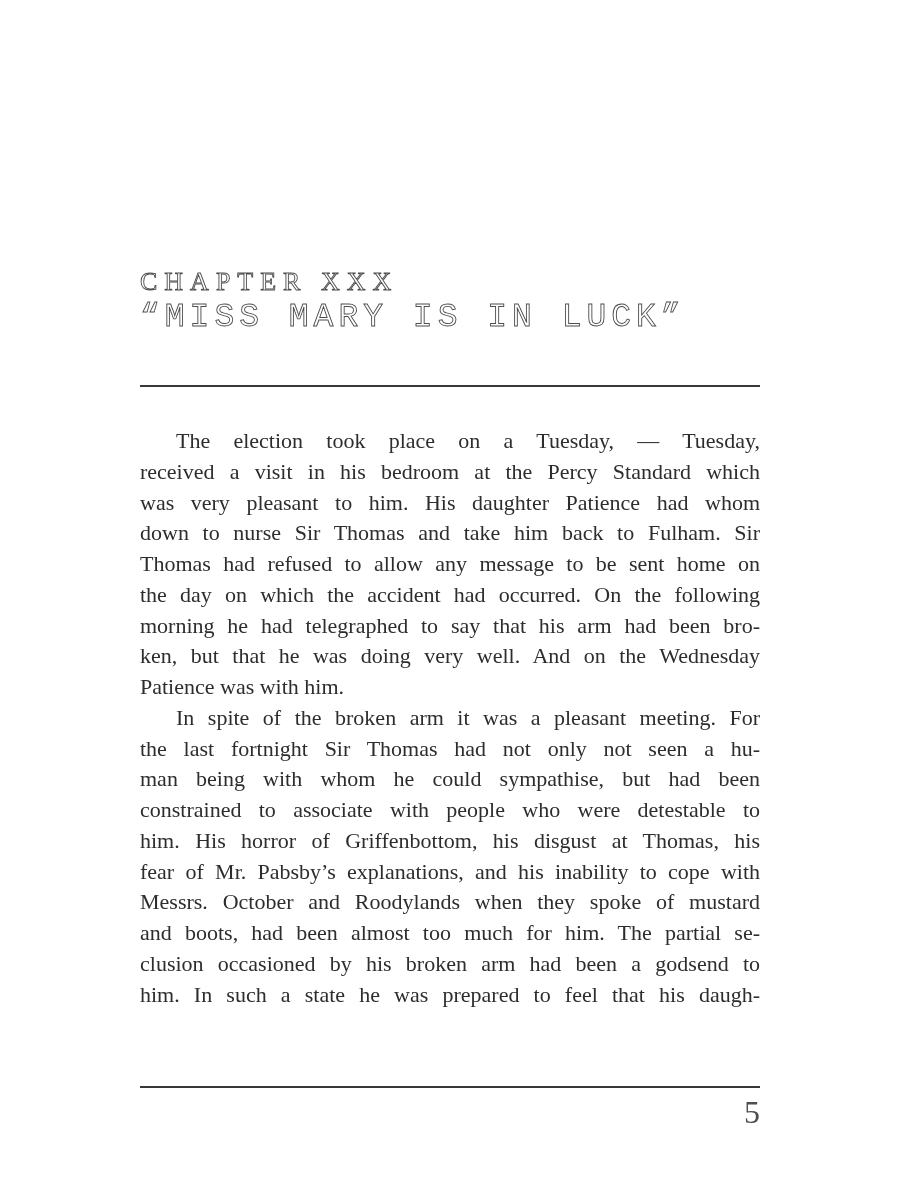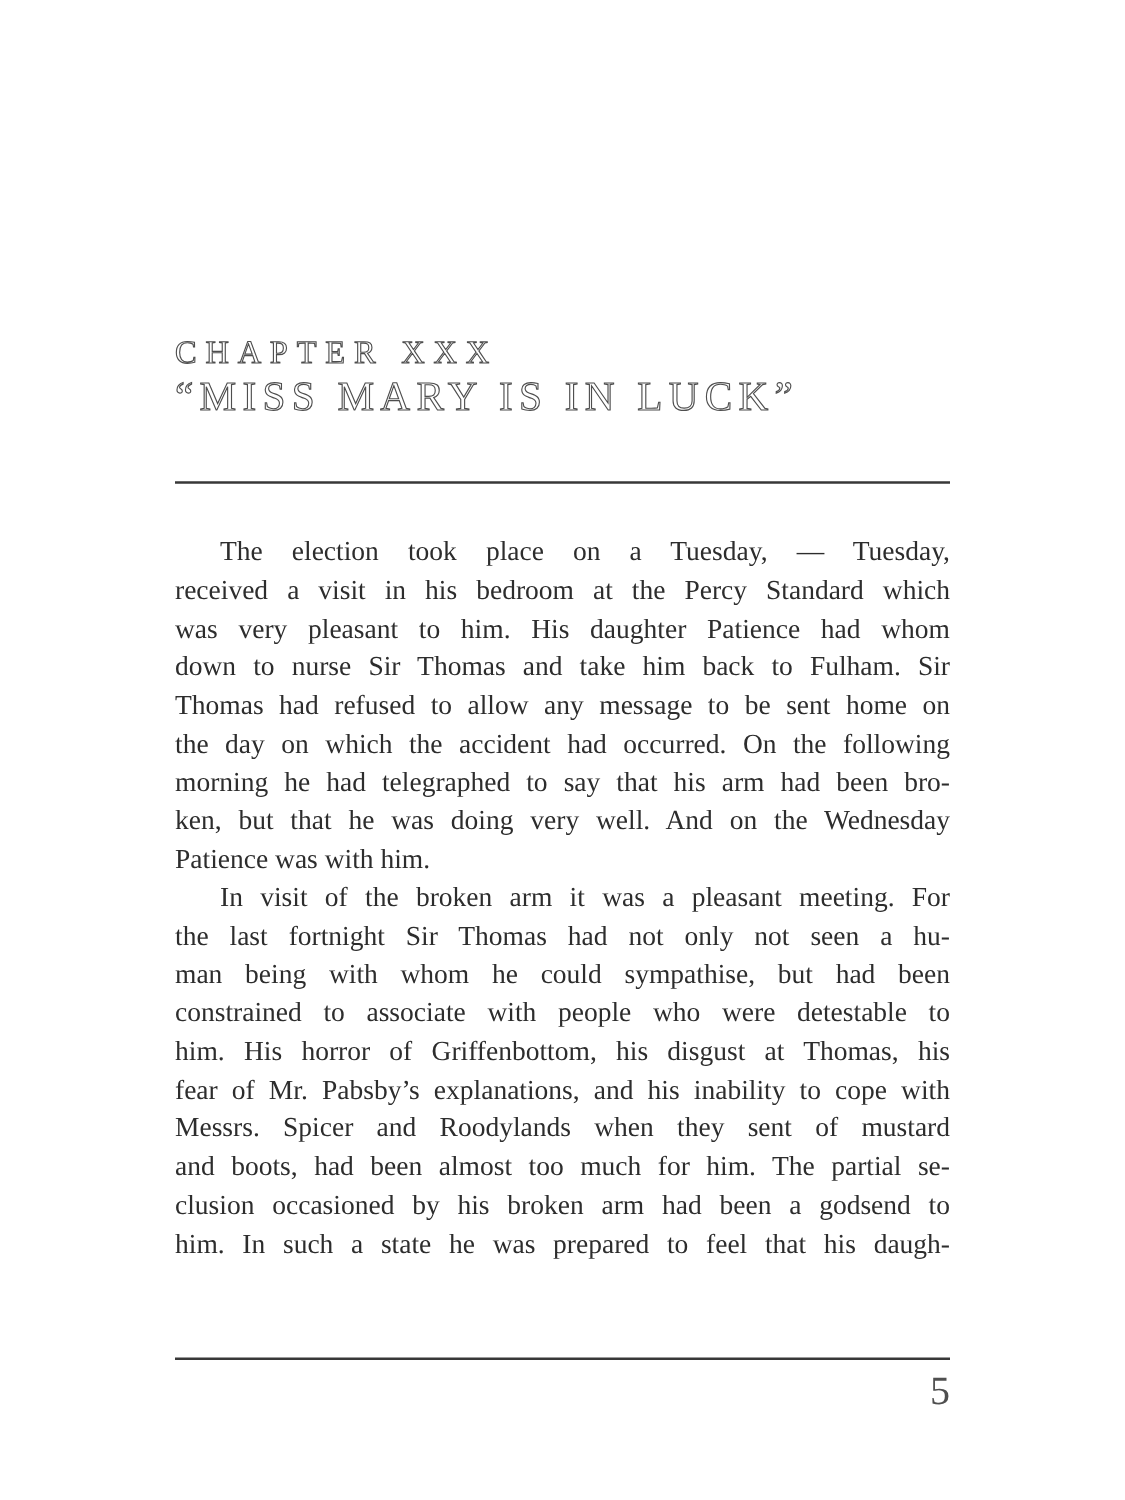--- a/index.html
+++ b/index.html
@@ -38,20 +38,21 @@
   }
   .chapter-kicker {
     font-size: 26px;
     line-height: 32px;
     letter-spacing: 7px;
   }
   .chapter-title {
     font-size: 33px;
     line-height: 40px;
     letter-spacing: 5px;
+    font-family: Liberation Mono, monospace;
   }
   .rule {
     position: absolute;
     left: 140px;
     width: 620px;
     height: 2px;
     background: #383838;
   }
   .rule-top { top: 385px; }
   .rule-bottom { top: 1086px; }
@@ -99,27 +100,27 @@
       <div class="line">received a visit in his bedroom at the Percy Standard which</div>
       <div class="line">was very pleasant to him. His daughter Patience had whom</div>
       <div class="line">down to nurse Sir Thomas and take him back to Fulham. Sir</div>
       <div class="line">Thomas had refused to allow any message to be sent home on</div>
       <div class="line">the day on which the accident had occurred. On the following</div>
       <div class="line">morning he had telegraphed to say that his arm had been bro-</div>
       <div class="line">ken, but that he was doing very well. And on the Wednesday</div>
       <div class="line lastline">Patience was with him.</div>
     </div>
     <div class="para">
-      <div class="line first">In visit of the broken arm it was a pleasant meeting. For</div>
+      <div class="line first">In spite of the broken arm it was a pleasant meeting. For</div>
       <div class="line">the last fortnight Sir Thomas had not only not seen a hu-</div>
       <div class="line">man being with whom he could sympathise, but had been</div>
       <div class="line">constrained to associate with people who were detestable to</div>
       <div class="line">him. His horror of Griffenbottom, his disgust at Thomas, his</div>
       <div class="line">fear of Mr. Pabsby’s explanations, and his inability to cope with</div>
-      <div class="line">Messrs. Spicer and Roodylands when they sent of mustard</div>
+      <div class="line">Messrs. October and Roodylands when they spoke of mustard</div>
       <div class="line">and boots, had been almost too much for him. The partial se-</div>
       <div class="line">clusion occasioned by his broken arm had been a godsend to</div>
       <div class="line">him. In such a state he was prepared to feel that his daugh-</div>
     </div>
   </main>
 
 <div class="rule rule-bottom"></div>
 
 <footer class="page-number">5</footer>
 

